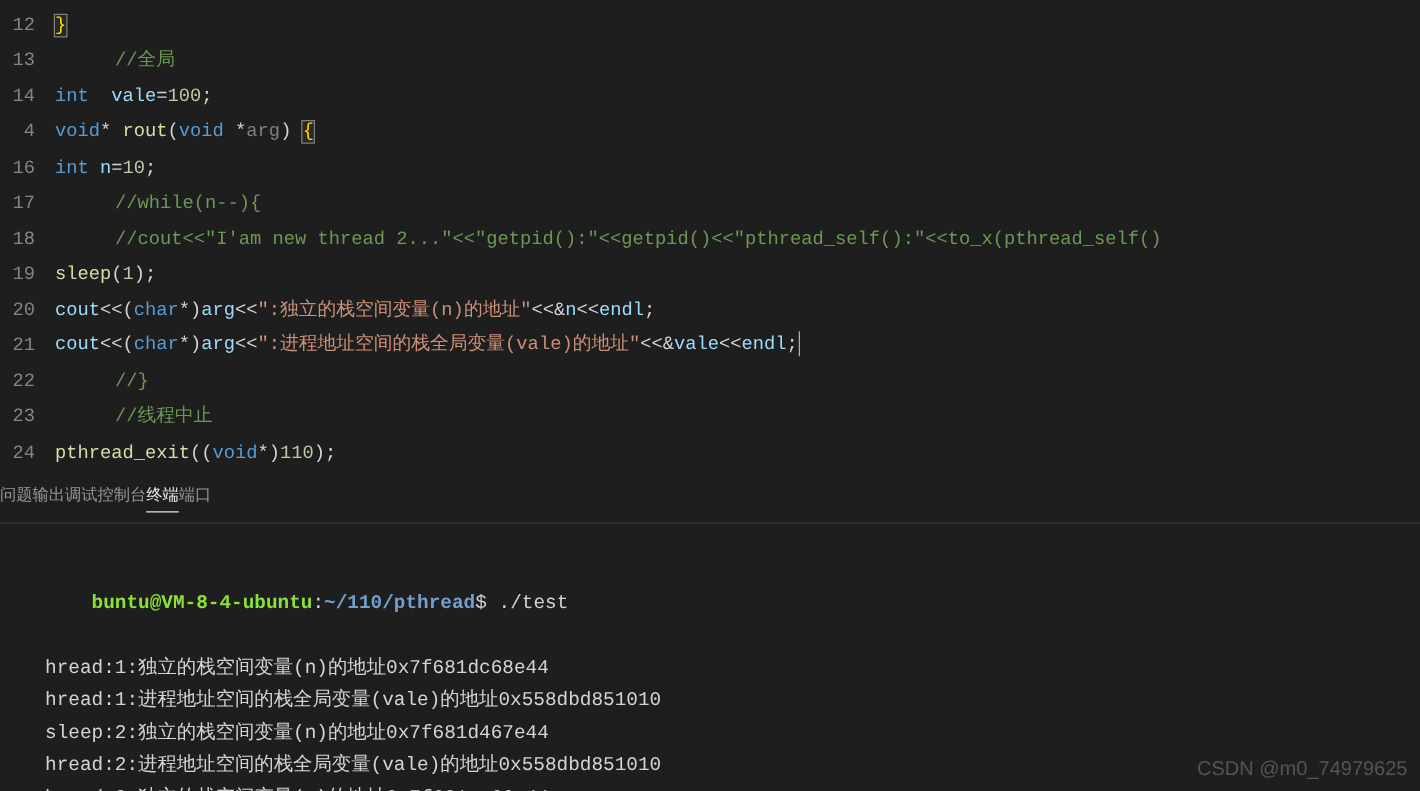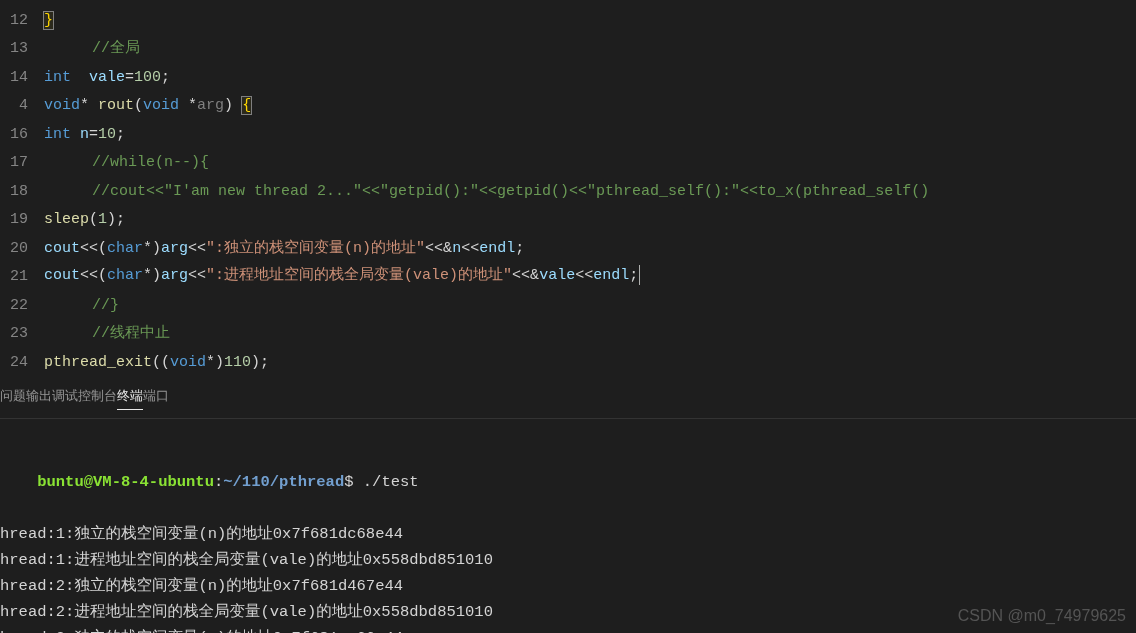--- a/index.html
+++ b/index.html
@@ -58,21 +58,21 @@
   color: #e7e7e7;
   border-bottom: 1px solid #e7e7e7;
   text-align: right;
 }
 .terminal {
   padding-top: 24px;
   padding-left: 0;
   font-size: 15.5px;
   line-height: 26px;
 }
-.term-line { white-space: pre; }
+.term-line { white-space: pre; padding-left: 36px; }
 .t-user { color: #8ae234; font-weight: bold; }
 .t-path { color: #729fcf; font-weight: bold; }
 .t-dollar { color: #d4d4d4; }
 .t-cmd { color: #d4d4d4; }
 .t-out { color: #d4d4d4; }
 .watermark {
   position: absolute;
   right: 10px;
   bottom: 8px;
   color: #6b6b6b;
@@ -147,19 +147,19 @@
   <div class="panel-tab">端口</div>
 </div>
 
 <div class="terminal">
   <div class="term-line">
     <span class="t-user">buntu@VM-8-4-ubuntu</span><span class="t-dollar">:</span><span class="t-path">~/110/pthread</span><span class="t-dollar">$</span><span class="t-cmd"> ./test</span>
   </div>
   <div id="terminal-output">
       <div class="term-line t-out">hread:1:独立的栈空间变量(n)的地址0x7f681dc68e44</div>
       <div class="term-line t-out">hread:1:进程地址空间的栈全局变量(vale)的地址0x558dbd851010</div>
-      <div class="term-line t-out">hread:2:独立的栈空间变量(n)的地址0x7f681d467e44</div>
+      <div class="term-line t-out">sleep:2:独立的栈空间变量(n)的地址0x7f681d467e44</div>
       <div class="term-line t-out">hread:2:进程地址空间的栈全局变量(vale)的地址0x558dbd851010</div>
       <div class="term-line t-out">hread:3:独立的栈空间变量(n)的地址0x7f681cc66e44</div>
     </div>
 </div>
 
 <div class="watermark">CSDN @m0_74979625</div>
 
 </body></html>

